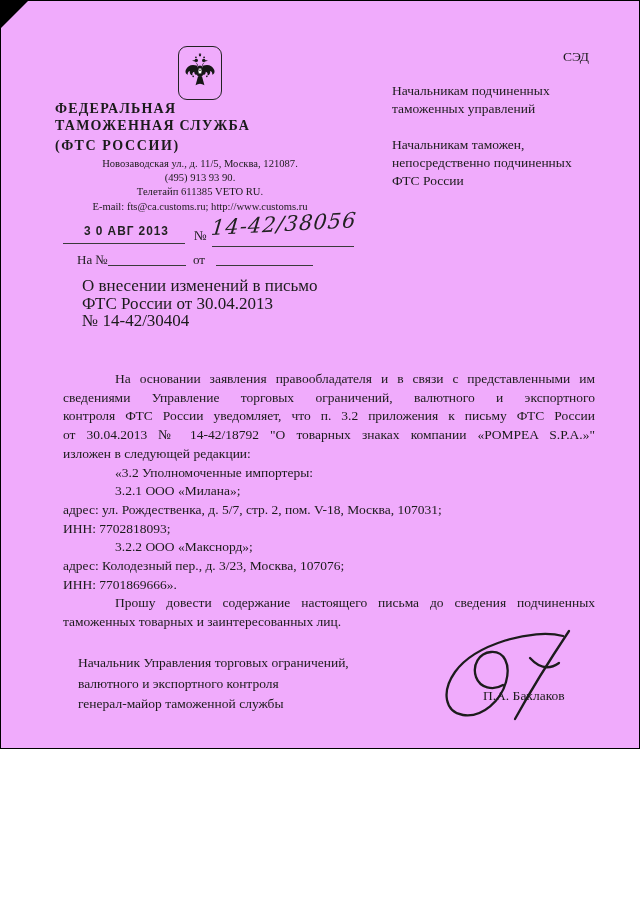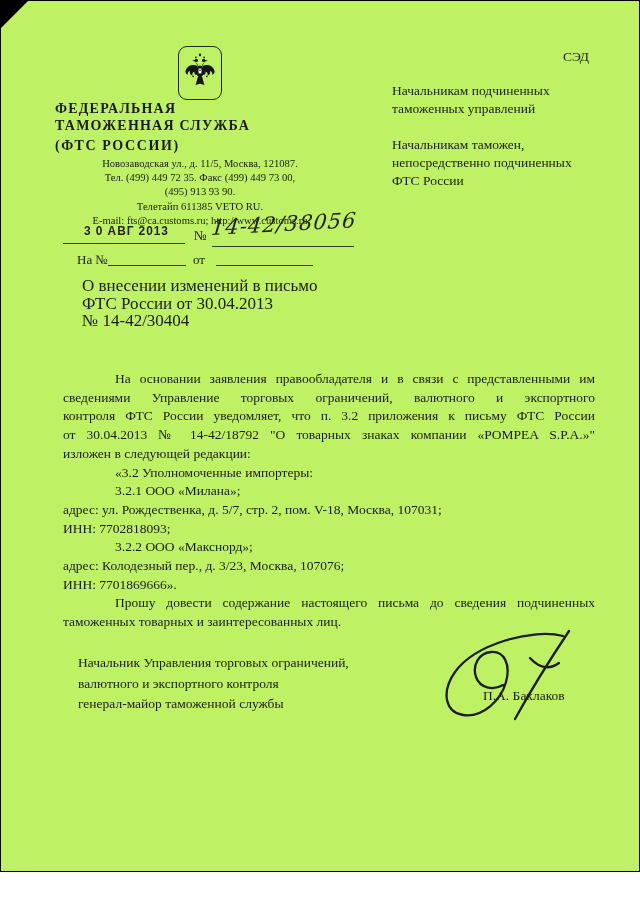--- a/index.html
+++ b/index.html
@@ -1,17 +1,17 @@
 <!DOCTYPE html>
 <html><head>
 <meta charset="utf-8">
 <style>
   html,body{margin:0;padding:0;background:#fff;}
   #page{
-    position:relative;width:640px;height:872px;background:#bef264;overflow:hidden;
+    position:relative;width:640px;height:749px;background:#f0abfc;overflow:hidden;
     font-family:"Liberation Serif",serif;color:#1b1b1b;
     -webkit-font-smoothing:antialiased;
   }
   .abs{position:absolute;}
   
   #page-border{position:absolute;left:0;top:0;right:0;bottom:0;border:1.5px solid #000;pointer-events:none;box-sizing:border-box;}
   
   #sed{left:563px;top:49px;font-size:13.5px;}
   
   #emblem-box{left:178px;top:46px;width:44px;height:54px;border:1.6px solid #222;border-radius:9px;box-sizing:border-box;display:flex;align-items:center;justify-content:center;}
@@ -80,21 +80,20 @@
   </div>
 
   <div class="abs" id="org-title">
     <div>ФЕДЕРАЛЬНАЯ</div>
     <div>ТАМОЖЕННАЯ СЛУЖБА</div>
     <div class="org-l3">(ФТС РОССИИ)</div>
   </div>
 
   <div class="abs" id="address-block">
       <div>Новозаводская ул., д. 11/5, Москва, 121087.</div>
-      <div>Тел. (499) 449 72 35. Факс (499) 449 73 00,</div>
       <div>(495) 913 93 90.</div>
       <div>Телетайп 611385 VETO RU.</div>
       <div>E-mail: fts@ca.customs.ru; http://www.customs.ru</div>
     </div>
 
   <div class="abs" id="date-stamp">3 0 АВГ 2013</div>
   <div class="abs formline" id="line-date"></div>
   <div class="abs" id="no-label">№</div>
   <div class="abs" id="doc-number">14-42/38056</div>
   <div class="abs formline" id="line-number"></div>

